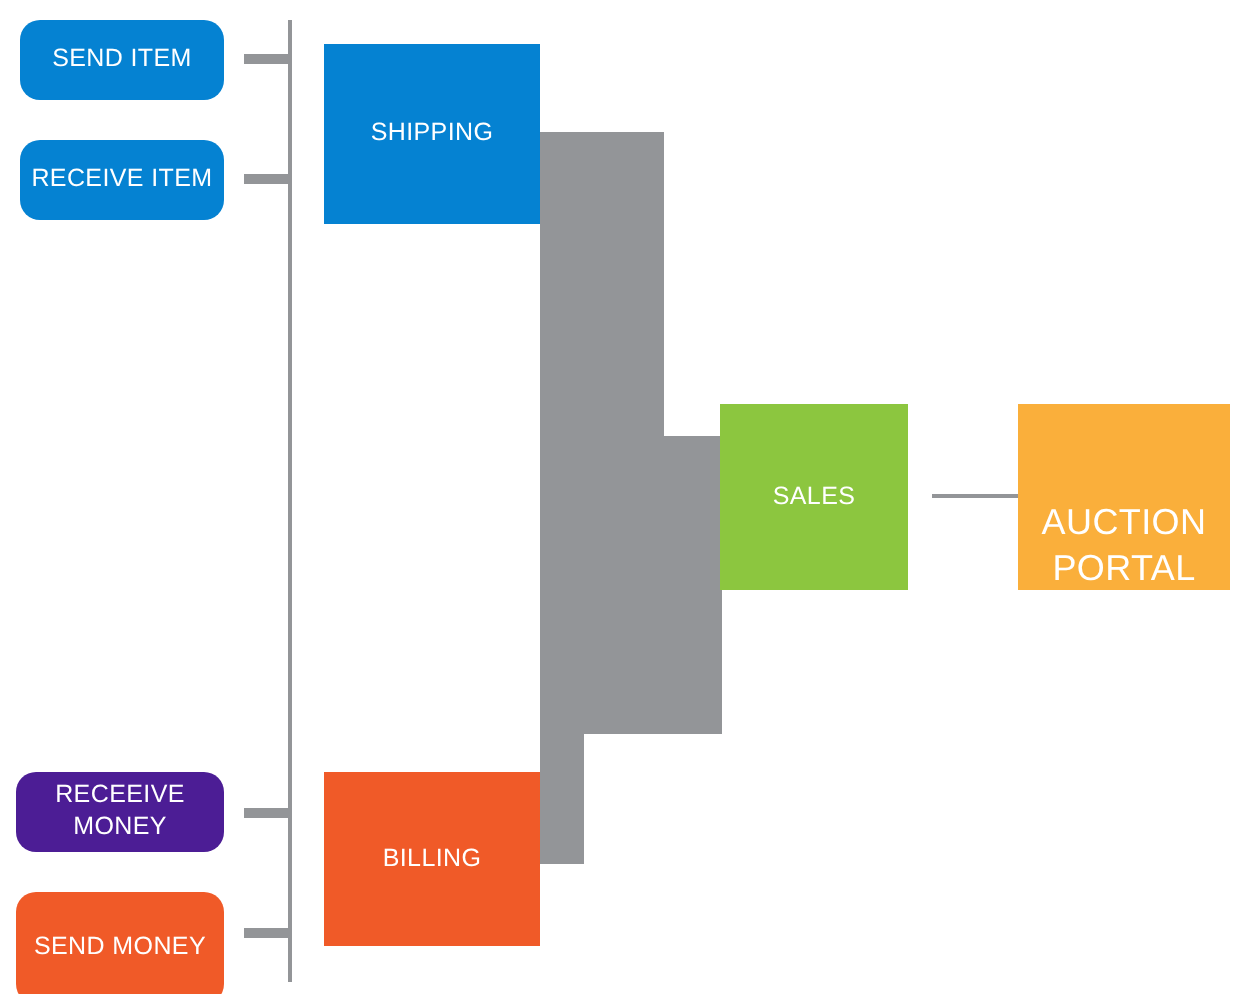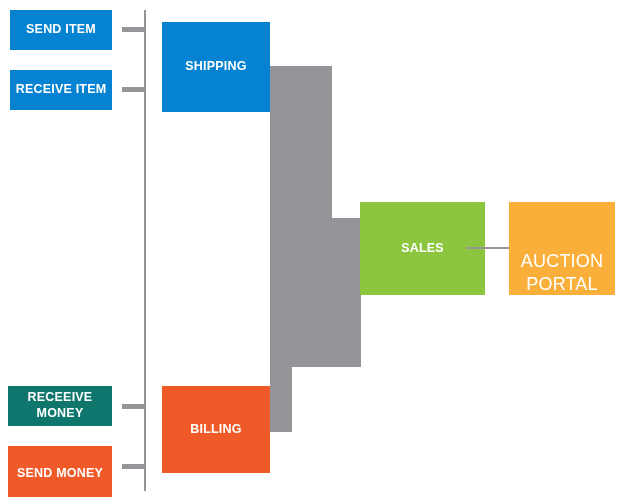--- a/index.html
+++ b/index.html
@@ -30,26 +30,27 @@
     letter-spacing: 0.2px;
     user-select: none;
   }
   .node-label {
     display: block;
     white-space: pre-line;
   }
   
   .actor {
     font-size: 12.5px;
-    font-weight: 700;
+    font-weight: 400;
+    border-radius: 10px;
   }
   
   .lane {
     font-size: 12.5px;
-    font-weight: 700;
+    font-weight: 400;
   }
   .lane-wide {
     font-size: 18px;
     font-weight: 400;
     align-items: flex-end;
   }
   
   .stub {
     position: absolute;
     height: 5px;
@@ -79,21 +80,21 @@
 <div id="canvas">
 
   <div class="node actor" style="left:10px; top:10px; width:102px; height:40px; background:#0582D2;">
     <span class="node-label">SEND ITEM</span>
   </div>
 
   <div class="node actor" style="left:10px; top:70px; width:102px; height:40px; background:#0582D2;">
     <span class="node-label">RECEIVE ITEM</span>
   </div>
 
-  <div class="node actor" style="left:8px; top:386px; width:104px; height:40px; background:#0f766e;">
+  <div class="node actor" style="left:8px; top:386px; width:104px; height:40px; background:#4c1d95;">
     <span class="node-label">RECEEIVE MONEY</span>
   </div>
 
   <div class="node actor" style="left:8px; top:446px; width:104px; height:56px; background:#F05A28;">
     <span class="node-label">SEND MONEY</span>
   </div>
 
   <div class="stub" style="left:122px; top:27px; width:23px;"></div>
   <div class="stub" style="left:122px; top:87px; width:23px;"></div>
   <div class="stub" style="left:122px; top:404px; width:23px;"></div>
@@ -108,21 +109,21 @@
   <div class="grey-seg" style="left:270px; top:367px; width:22px; height:65px;"></div>
 
   <div class="node lane" style="left:162px; top:22px; width:108px; height:90px; background:#0582D2;">
     <span class="node-label">SHIPPING</span>
   </div>
 
   <div class="node lane" style="left:162px; top:386px; width:108px; height:87px; background:#F05A28;text-align:right;">
     <span class="node-label">BILLING</span>
   </div>
 
-  <div class="node lane" style="left:360px; top:202px; width:125px; height:93px; background:#8CC63F;">
+  <div class="node lane" style="left:360px; top:202px; width:94px; height:93px; background:#8CC63F;">
     <span class="node-label">SALES</span>
   </div>
 
   <div class="hconn" style="left:466px; top:247px; width:43px;"></div>
 
   <div class="node lane-wide" style="left:509px; top:202px; width:106px; height:93px; background:#FAAF3B;">
     <span class="node-label">AUCTION
 PORTAL</span>
   </div>
 

